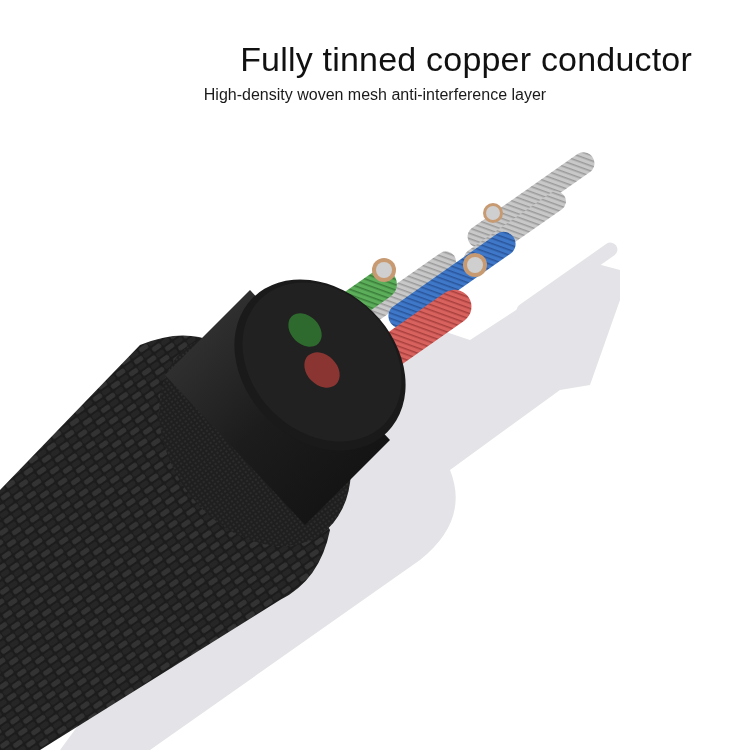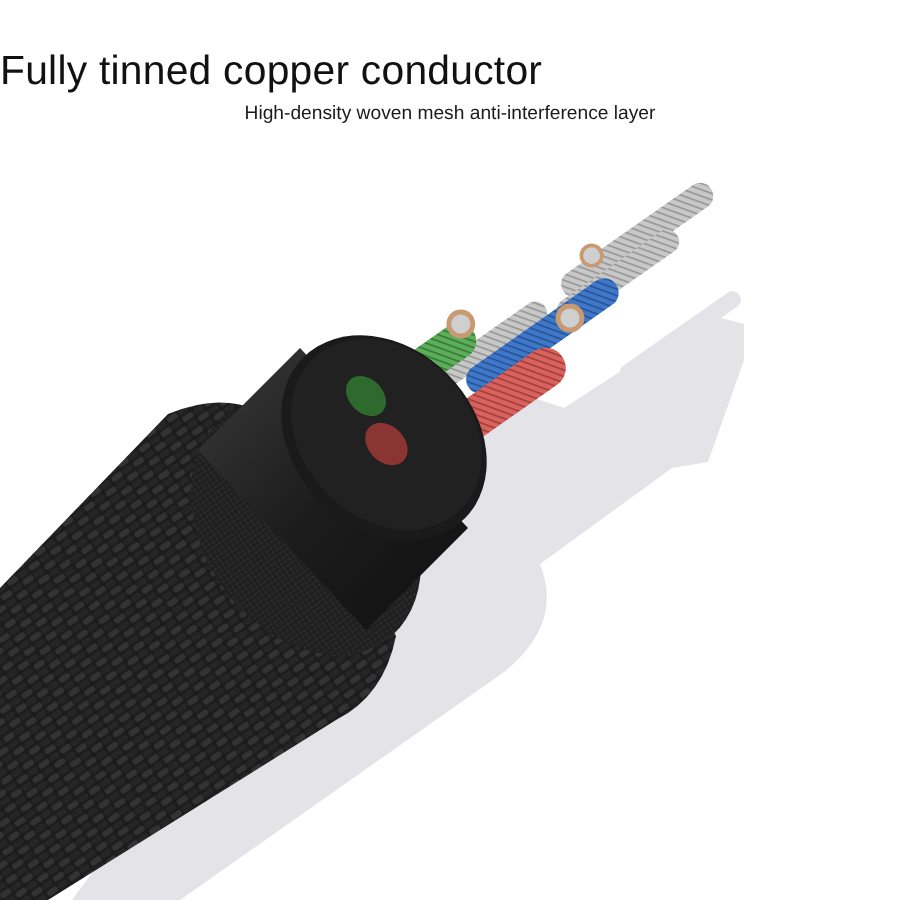--- a/index.html
+++ b/index.html
@@ -1,17 +1,17 @@
 <!DOCTYPE html>
 <html><head>
 <meta charset="utf-8">
 <style>
   html, body { margin:0; padding:0; background:#ffffff; }
   body { width:750px; height:750px; position:relative; overflow:hidden; font-family:"Liberation Sans", sans-serif; }
-  .headline { position:absolute; top:40px; left:0; width:692px; text-align:left; font-size:34px; color:#111111; letter-spacing:0.2px; }
+  .headline { position:absolute; top:40px; left:0; width:692px; text-align:right; font-size:34px; color:#111111; letter-spacing:0.2px; }
   .subline { position:absolute; top:86px; left:0; width:750px; text-align:center; font-size:16px; color:#1a1a1a; }
   .scene { position:absolute; left:0; top:0; width:750px; height:750px; }
 </style>
 </head>
 <body>
 
 <div class="headline">Fully tinned copper conductor</div>
 <div class="subline">High-density woven mesh anti-interference layer</div>
 
 <svg class="scene" viewBox="0 0 750 750" xmlns="http://www.w3.org/2000/svg">

